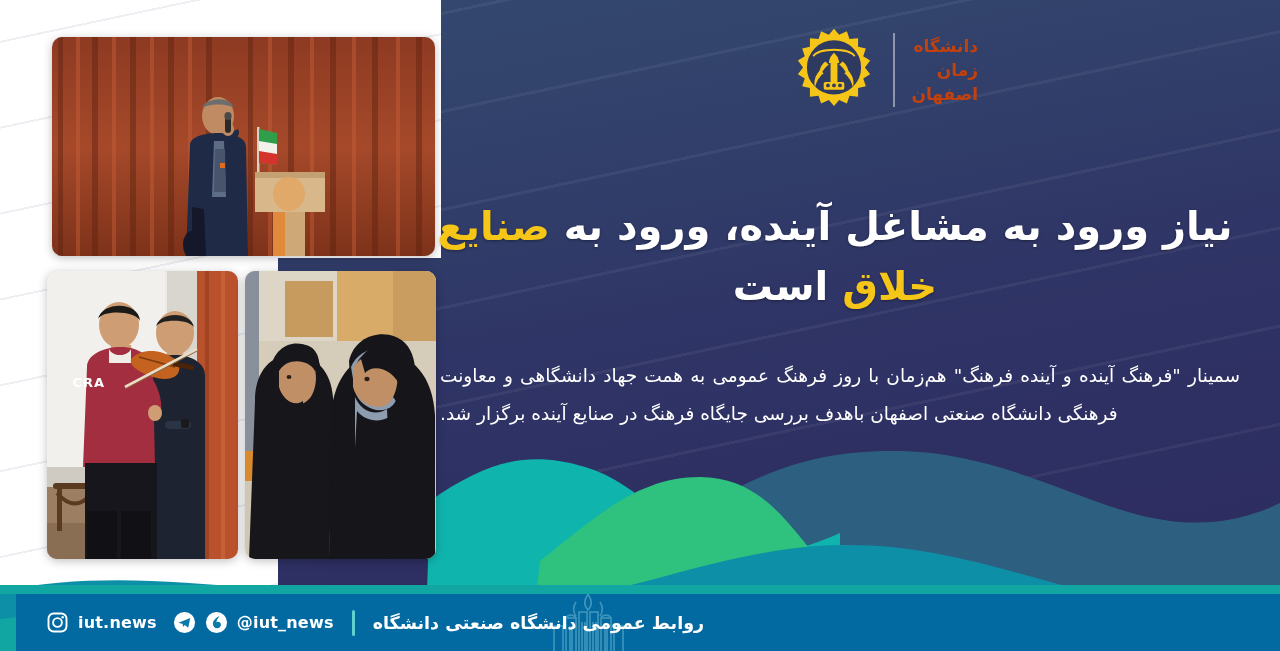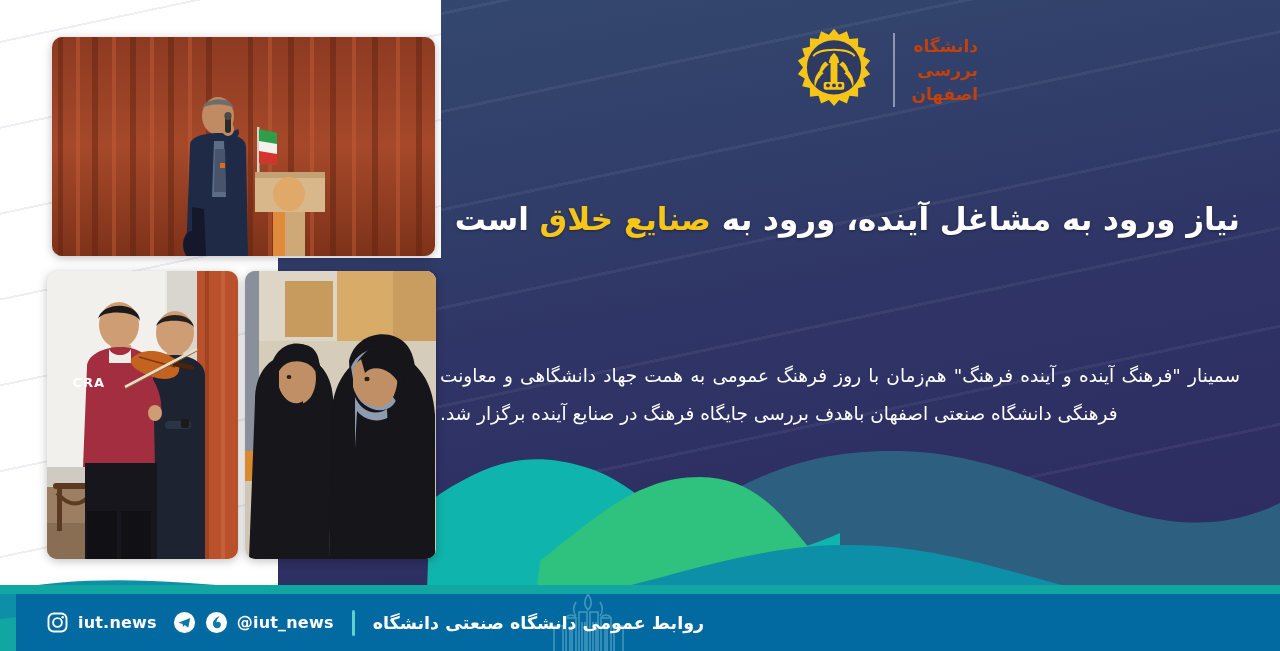--- a/index.html
+++ b/index.html
@@ -65,21 +65,21 @@
   .logo-block{ position:absolute; right:302px; top:27px; z-index:7;
                display:flex; align-items:center; gap:0px; }
   .logo-text{ color:#c2410c; font-weight:bold; font-size:17px; line-height:1.42;
               text-align:right; letter-spacing:.5px; padding-left:16px; }
   .logo-div{ width:2px; height:74px; background:rgba(255,255,255,.45); margin-left:16px; }
   .logo-mark{ width:86px; height:86px; }
 
   
   .headline{
     position:absolute; right:40px; top:196px; width:810px;
-    text-align:right; color:#ffffff; font-size:31px; font-weight:bold;
+    text-align:center; color:#ffffff; font-size:40px; font-weight:bold;
     line-height:1.5; z-index:7; direction:rtl;
     text-shadow:0 1px 3px rgba(0,0,0,.35);
   }
   .headline .hl-accent{ color:#f5c518; }
 
   
   .body-copy{
     position:absolute; right:40px; top:357px; width:800px;
     text-align:justify; text-align-last:left;
     color:#ffffff; font-size:18.5px; line-height:2.05; z-index:7;
@@ -272,21 +272,21 @@
         <path d="M110,126 C116,140 130,146 142,138 L144,180 L110,180 Z" fill="#8d9cae"></path>
         <path d="M112,140 C120,150 134,152 144,146 L146,288 L104,288 Z" fill="#15151a"></path>
         <ellipse cx="122" cy="108" rx="2.6" ry="2.2" fill="#2b1d12"></ellipse>
       </g>
     </svg>
   </div>
 
   <div class="logo-block">
     <div class="logo-text">
       <div>دانشگاه</div>
-      <div>بررسی</div>
+      <div>زمان</div>
       <div>اصفهان</div>
     </div>
     <div class="logo-div"></div>
     <svg class="logo-mark" viewBox="0 0 100 100">
       <g fill="#f5c518">
         <path d="M50,2 L56,9 L65,5 L68,14 L78,13 L78,23 L87,25 L84,34 L92,39 L86,47 L92,55 L84,60 L87,69 L78,71 L78,81 L68,80 L65,89 L56,85 L50,92 L44,85 L35,89 L32,80 L22,81 L22,71 L13,69 L16,60 L8,55 L14,47 L8,39 L16,34 L13,25 L22,23 L22,13 L32,14 L35,5 L44,9 Z"></path>
       </g>
       <circle cx="50" cy="47" r="33" fill="#2f3a61"></circle>
       <circle cx="50" cy="47" r="33" fill="none" stroke="#f5c518" stroke-width="3"></circle>
       <path d="M26,34 C32,24 68,24 74,34" fill="none" stroke="#f5c518" stroke-width="2.2"></path>

